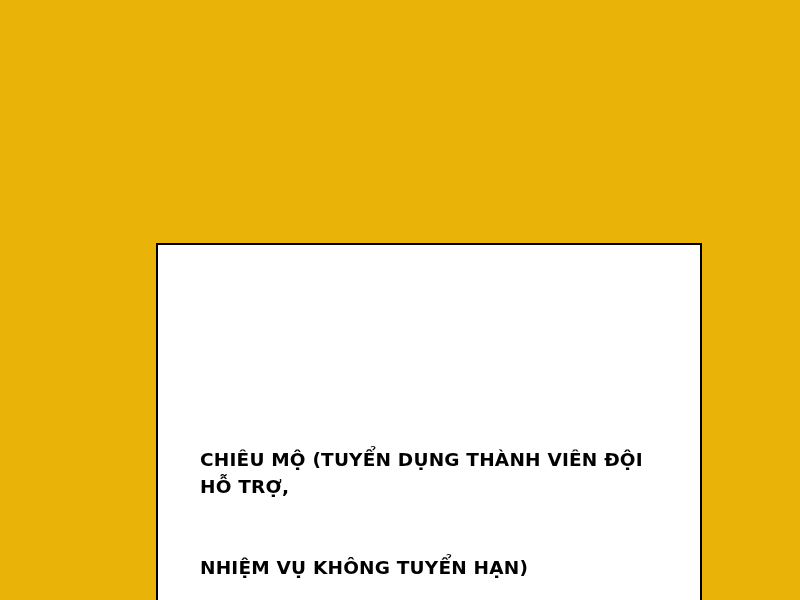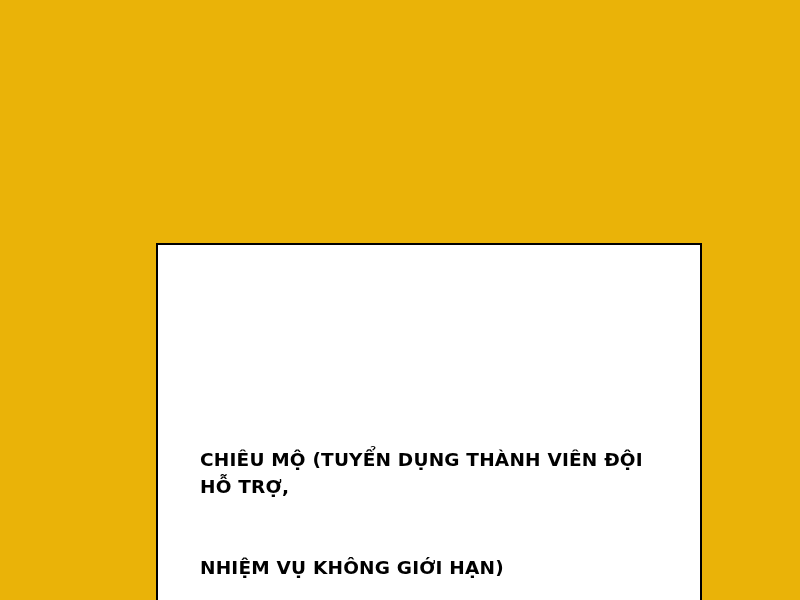--- a/index.html
+++ b/index.html
@@ -48,20 +48,20 @@
     display: block;
   }
 </style>
 </head>
 <body>
 
 <div class="page">
   <div class="panel"></div>
   <div class="text-block">
     <span class="line">CHIÊU MỘ (TUYỂN DỤNG THÀNH VIÊN ĐỘI HỖ TRỢ,</span>
-    <span class="line">NHIỆM VỤ KHÔNG GIỚI HẠN)</span>
+    <span class="line">NHIỆM VỤ KHÔNG TUYỂN HẠN)</span>
     
     
     
     
     
   </div>
 </div>
 
 </body></html>

